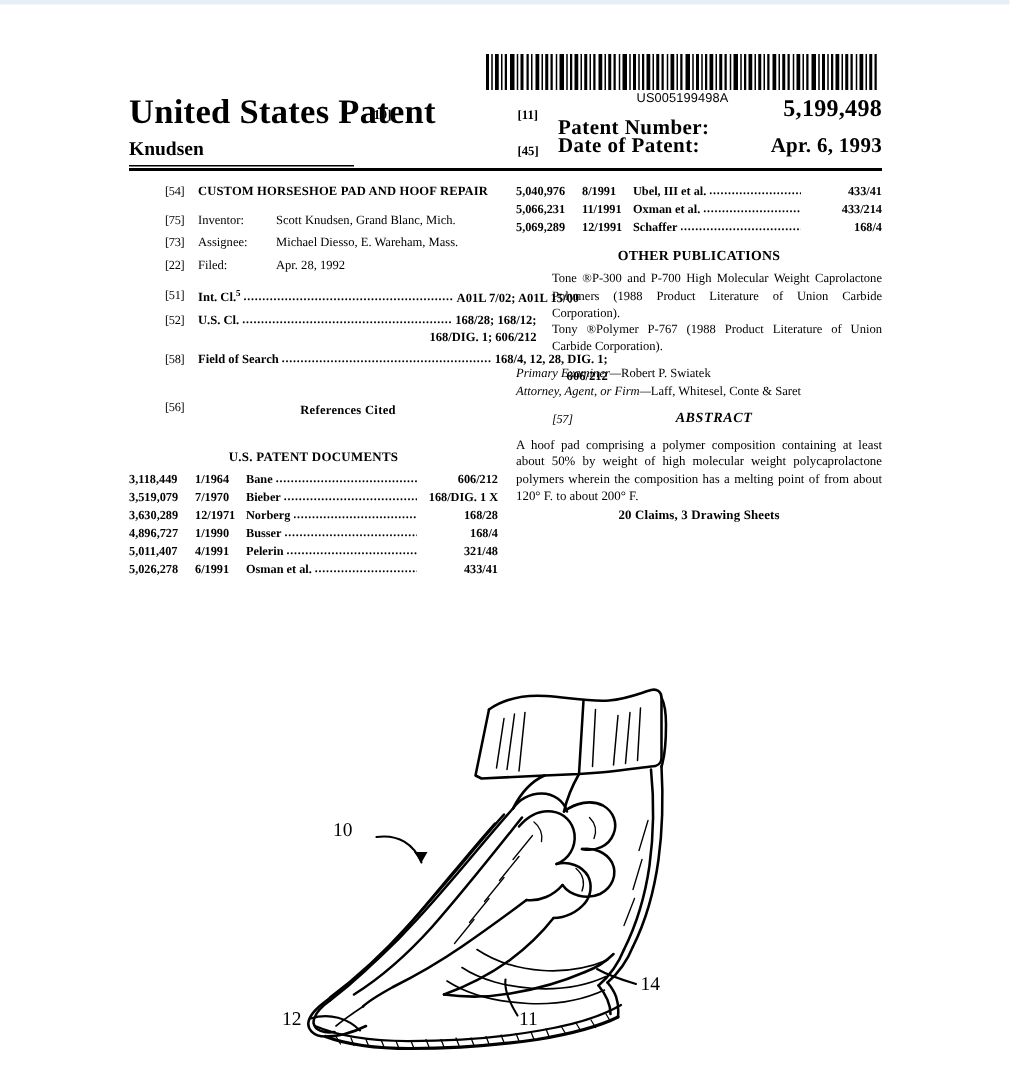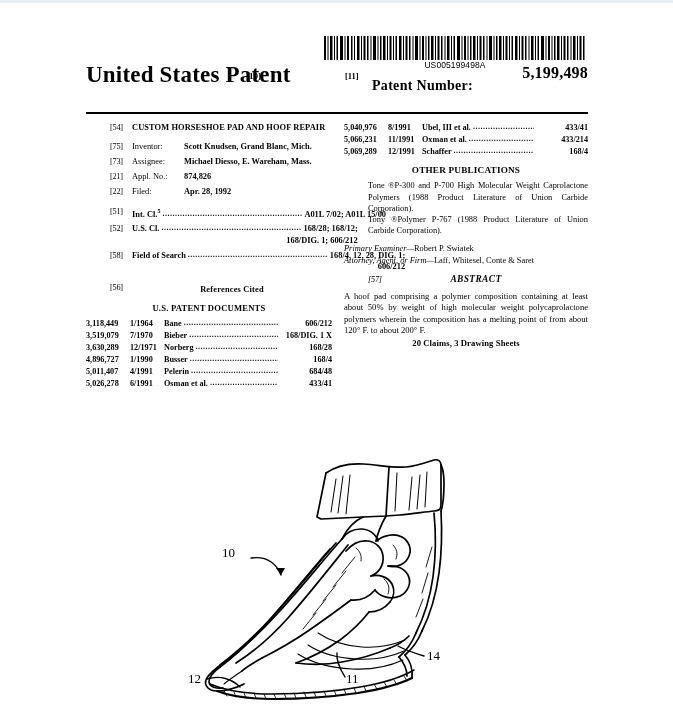--- a/index.html
+++ b/index.html
@@ -163,21 +163,21 @@
     font-size: 8.2px;
     letter-spacing: -0.2px;
     padding-left: 24px;
   }
   .flabel {
     flex: 0 0 auto;
     width: 52px;
   }
   .fvalue {
     flex: 1;
-    font-weight: bold;
+    font-weight: normal;
   }
   .ftitle {
     flex: 1;
     font-weight: bold;
     letter-spacing: 0.1px;
     line-height: 11.6px;
   }
 
   
   .clsrow {
@@ -207,21 +207,21 @@
   }
   .cls-cont {
     text-align: right;
     font-weight: bold;
   }
 
   .refs-head {
     text-align: center;
     font-weight: bold;
     margin-top: 2px;
-    margin-bottom: 4px;
+    margin-bottom: 16px;
     letter-spacing: 0.2px;
   }
   .refs-sub {
     text-align: center;
     font-weight: bold;
     letter-spacing: 0.2px;
     margin-bottom: 4px;
     font-size: 8.6px;
   }
   .reftable {
@@ -424,20 +424,26 @@
     </div>
 
     <div class="header-main">
       <div class="hrow1">
         <div class="us-title">United States Patent</div>
         <div class="code19">[19]</div>
         <div class="code11">[11]</div>
         <div class="pn-label">Patent Number:</div>
         <div class="pn-value">5,199,498</div>
       </div>
+      <div class="hrow2">
+        <div class="inventor-name">Knudsen</div>
+        <div class="code45">[45]</div>
+        <div class="dp-label">Date of Patent:</div>
+        <div class="dp-value">Apr. 6, 1993</div>
+      </div>
     </div>
   </div>
 
   <div class="rule-thick"></div>
 
   <div class="col-left">
 
     <div class="field">
       <div class="fcode">[54]</div>
       <div class="ftitle">CUSTOM HORSESHOE PAD AND HOOF REPAIR</div>
@@ -450,25 +456,20 @@
       <div class="flabel">Inventor:</div>
       <div class="fvalue">Scott Knudsen, Grand Blanc, Mich.</div>
     </div>
 
     <div class="field">
       <div class="fcode">[73]</div>
       <div class="flabel">Assignee:</div>
       <div class="fvalue">Michael Diesso, E. Wareham, Mass.</div>
     </div>
 
-    <div class="field">
-      <div class="fcode">[21]</div>
-      <div class="flabel">Appl. No.:</div>
-      <div class="fvalue">874,826</div>
-    </div>
 
     <div class="field">
       <div class="fcode">[22]</div>
       <div class="flabel">Filed:</div>
       <div class="fvalue">Apr. 28, 1992</div>
     </div>
 
     <div style="height:5px"></div>
 
     <div class="field">
@@ -565,21 +566,21 @@
         </tr>
         <tr>
           <td class="rt-num">5,011,407</td>
           <td class="rt-date">4/1991</td>
           <td class="rt-name">
             <div class="rt-nameinner">
               <span class="rt-nm">Pelerin</span>
               <span class="rt-dots">........................................</span>
             </div>
           </td>
-          <td class="rt-cls">684/48</td>
+          <td class="rt-cls">321/48</td>
         </tr>
         <tr>
           <td class="rt-num">5,026,278</td>
           <td class="rt-date">6/1991</td>
           <td class="rt-name">
             <div class="rt-nameinner">
               <span class="rt-nm">Osman et al.</span>
               <span class="rt-dots">........................................</span>
             </div>
           </td>

